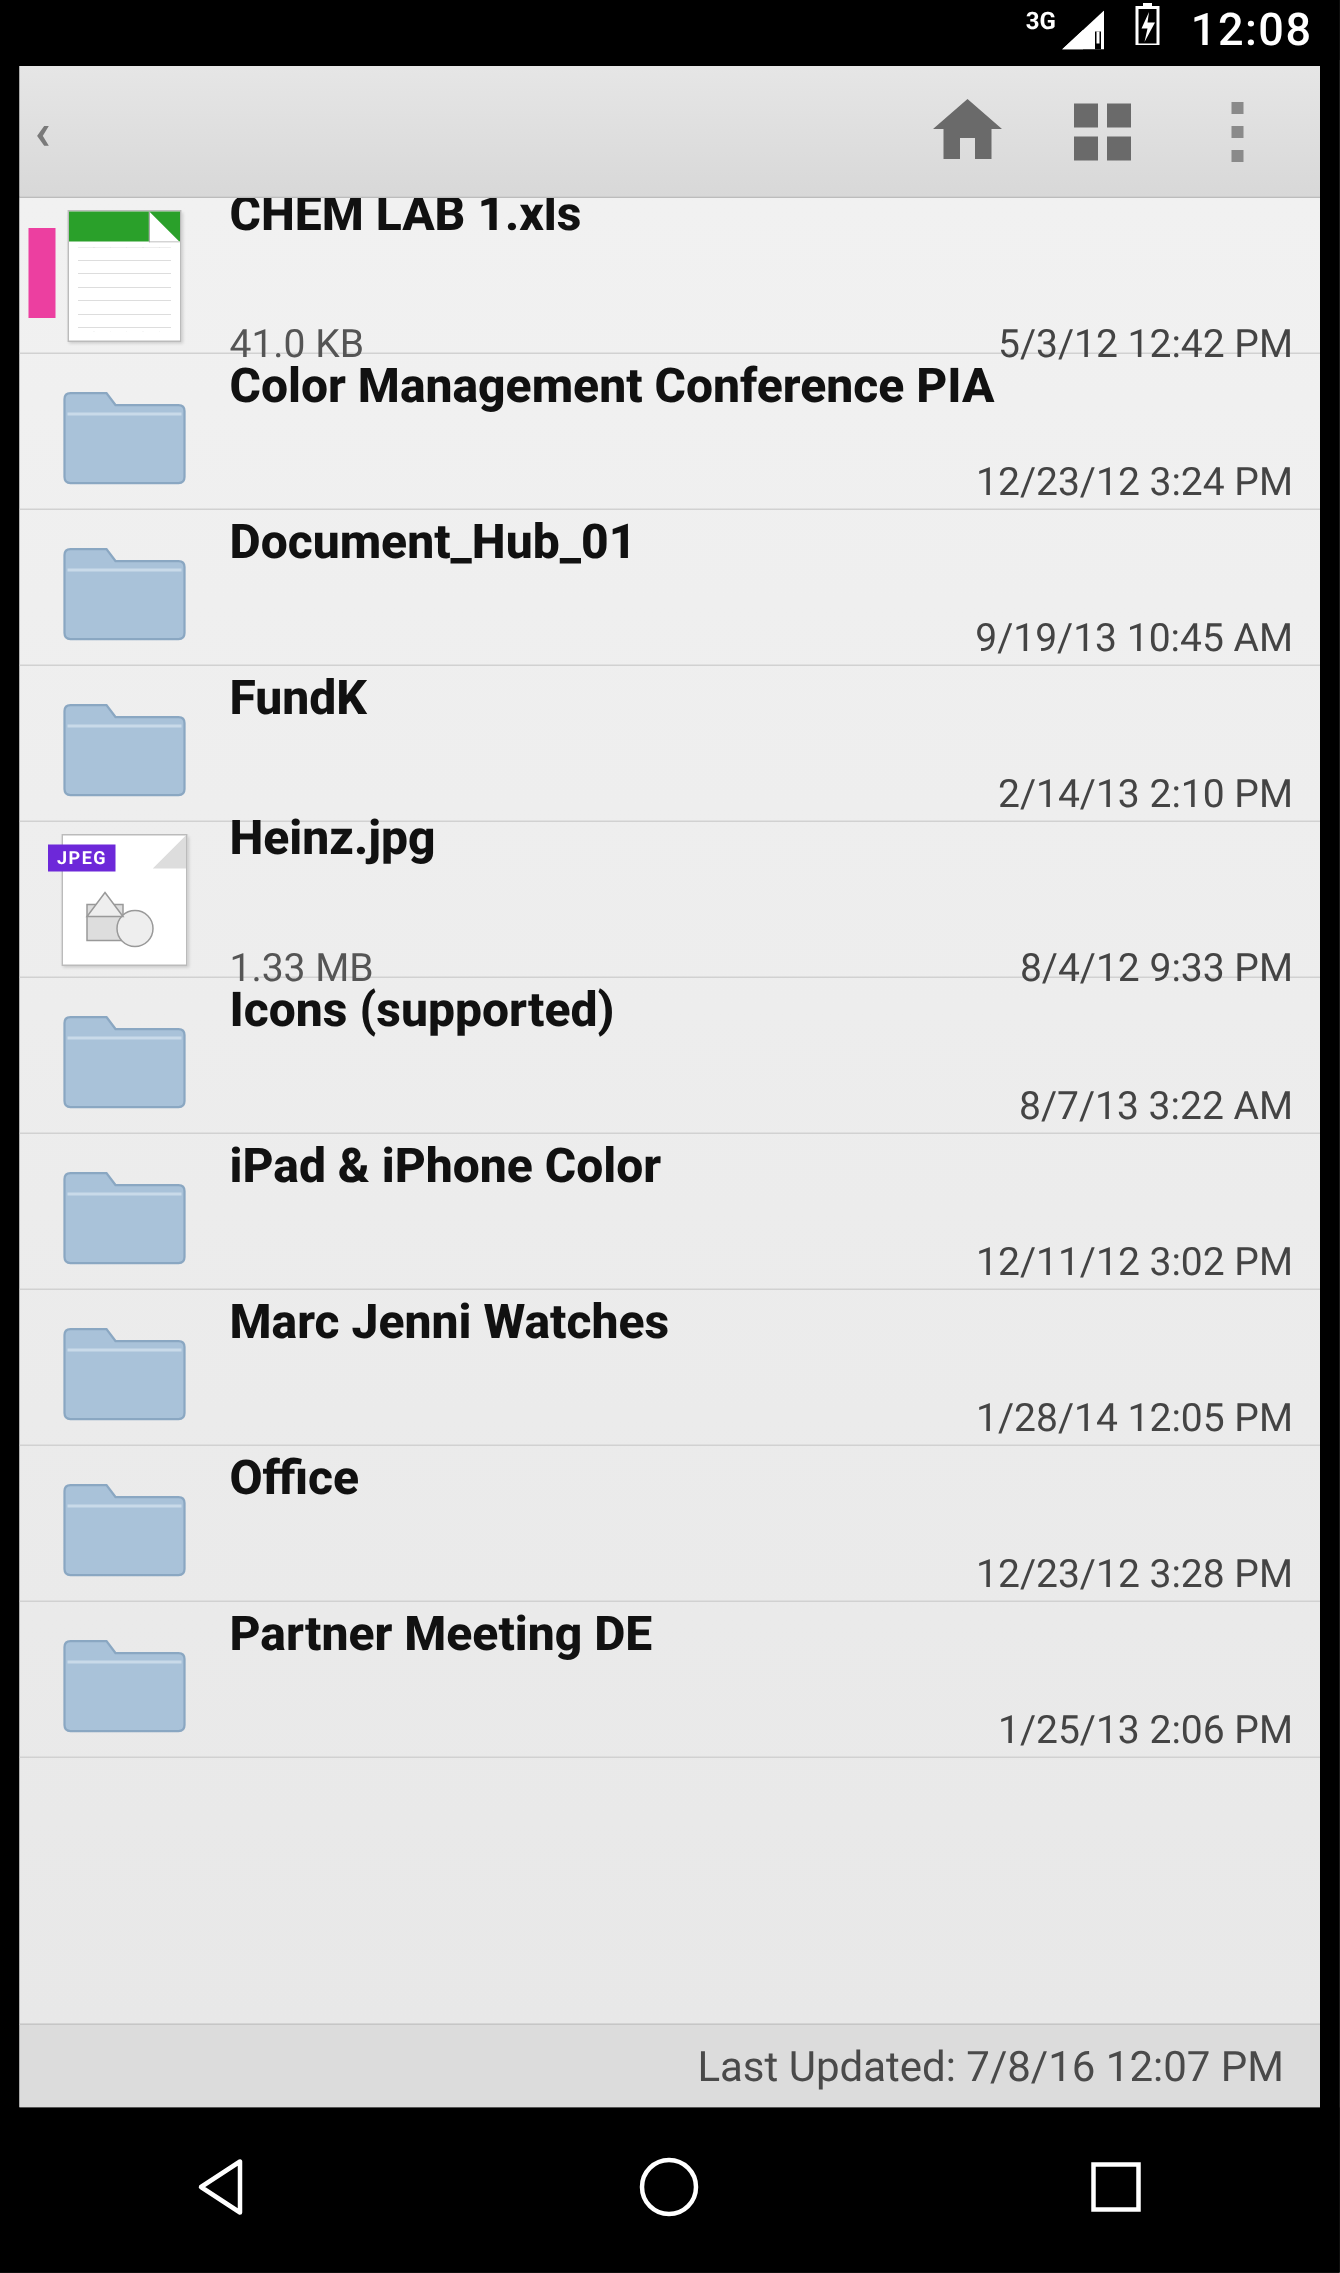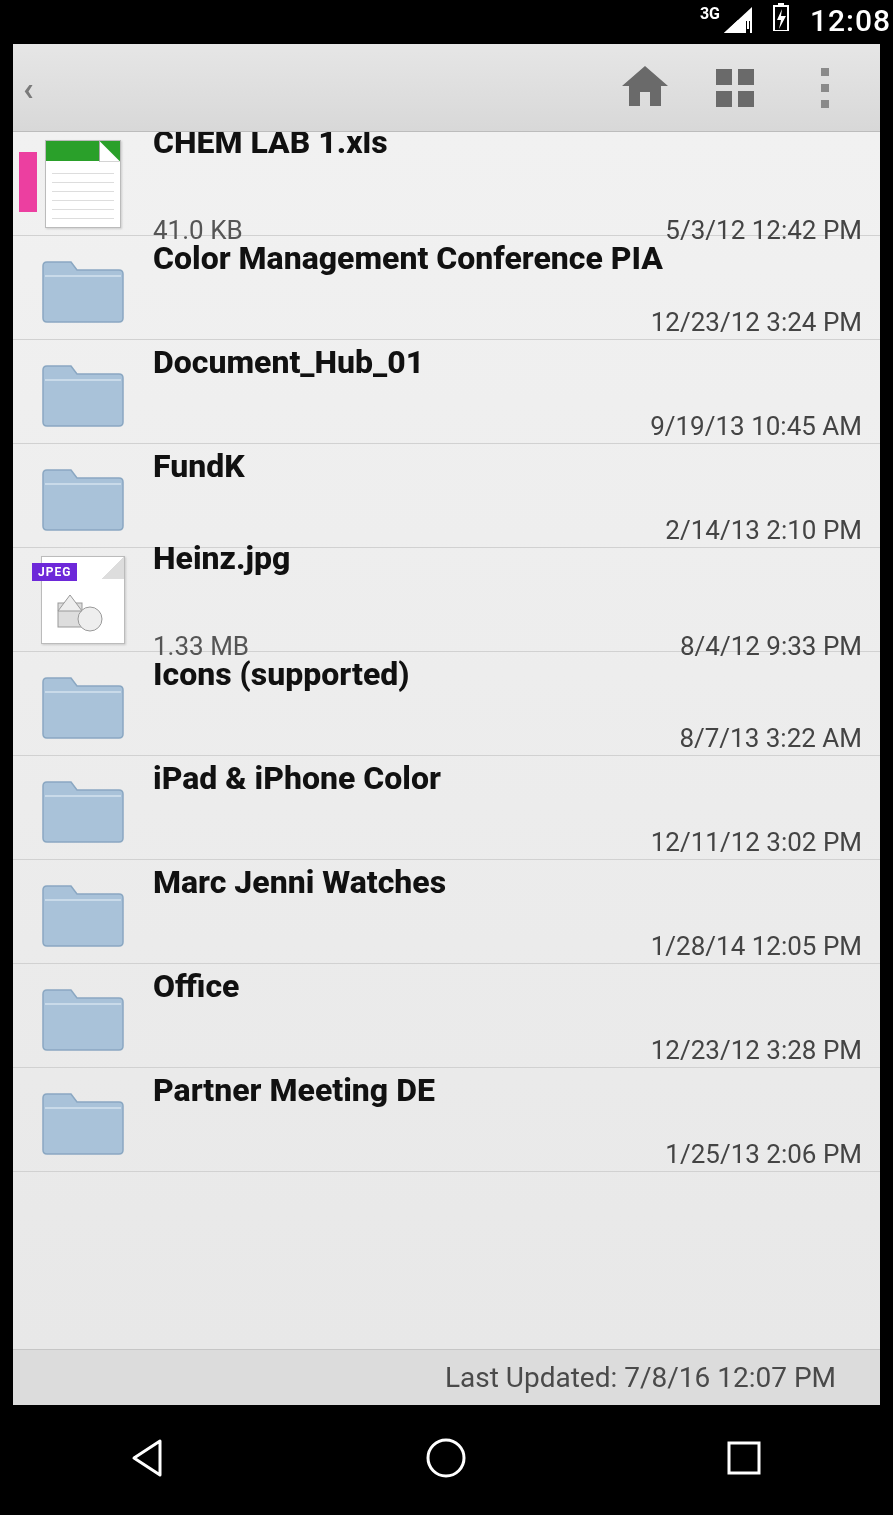--- a/index.html
+++ b/index.html
@@ -1,21 +1,21 @@
 <!DOCTYPE html>
 <html><head>
 <meta charset="utf-8">
 <style>
 * { margin: 0; padding: 0; box-sizing: border-box; }
 html, body { width: 893px; height: 1515px; background: #000; font-family: Roboto, "Helvetica Neue", Arial, sans-serif; overflow: hidden; }
 
 .device { position: absolute; top: 0; left: 0; width: 893px; height: 1515px; background: #000; }
 
 
-.status-bar { position: absolute; top: 0; left: 0; right: 0; height: 40px; background: #000; color: #fff; display: flex; align-items: center; justify-content: flex-end; padding-right: 2px; gap: 20px; font-size: 30px; }
+.status-bar { position: absolute; top: 0; left: 0; right: 0; height: 40px; background: #000; color: #fff; display: flex; align-items: center; justify-content: flex-end; padding-right: 18px; gap: 20px; font-size: 30px; }
 .status-bar .sig { display: inline-flex; align-items: flex-end; position: relative; }
 .status-bar .sig .lbl { font-size: 16px; font-weight: 700; position: absolute; top: -3px; left: -24px; }
 .status-bar .clock { font-weight: 500; letter-spacing: 1px; }
 
 
 .app { position: absolute; top: 44px; left: 13px; right: 13px; bottom: 110px; background: #ececec; display: flex; flex-direction: column; }
 
 
 .action-bar { height: 88px; background: linear-gradient(#e6e6e6, #d8d8d8); border-bottom: 1px solid #bcbcbc; display: flex; align-items: center; padding: 0 10px; box-shadow: 0 2px 3px rgba(0,0,0,.15); }
 .back-caret { color: #7a7a7a; font-size: 34px; font-weight: 700; padding: 0 4px 0 0; }
@@ -32,21 +32,21 @@
 .row { display: flex; align-items: center; height: 104px; border-bottom: 1px solid #d1d1d1; padding: 0 18px 0 0; position: relative; }
 .row.selected::before { content: ""; position: absolute; left: 6px; top: 20px; width: 18px; height: 60px; background: #ec3fa0; }
 .thumb { width: 140px; display: flex; align-items: center; justify-content: center; flex: 0 0 auto; }
 .meta { flex: 1 1 auto; display: flex; flex-direction: column; justify-content: center; gap: 18px; min-width: 0; }
 .name { font-size: 32px; font-weight: 800; color: #111; white-space: nowrap; overflow: hidden; text-overflow: ellipsis; }
 .sub { display: flex; justify-content: space-between; align-items: baseline; }
 .size { font-size: 26px; color: #555; margin-top: 36px; }
 .date { font-size: 26px; color: #444; text-align: right; }
 
 
-.footer { height: 56px; background: #dcdcdc; border-top: 1px solid #c6c6c6; display: flex; align-items: center; justify-content: flex-end; padding-right: 44px; }
+.footer { height: 56px; background: #dcdcdc; border-top: 1px solid #c6c6c6; display: flex; align-items: center; justify-content: flex-end; padding-right: 24px; }
 .footer-text { font-size: 28px; color: #4a4a4a; }
 
 
 .nav-bar { position: absolute; bottom: 0; left: 0; right: 0; height: 110px; background: #000; display: flex; align-items: center; justify-content: space-around; }
 .nav-btn { width: 200px; height: 110px; display: flex; align-items: center; justify-content: center; }
 
 
 .folder-svg { width: 92px; height: 72px; }
 
 

